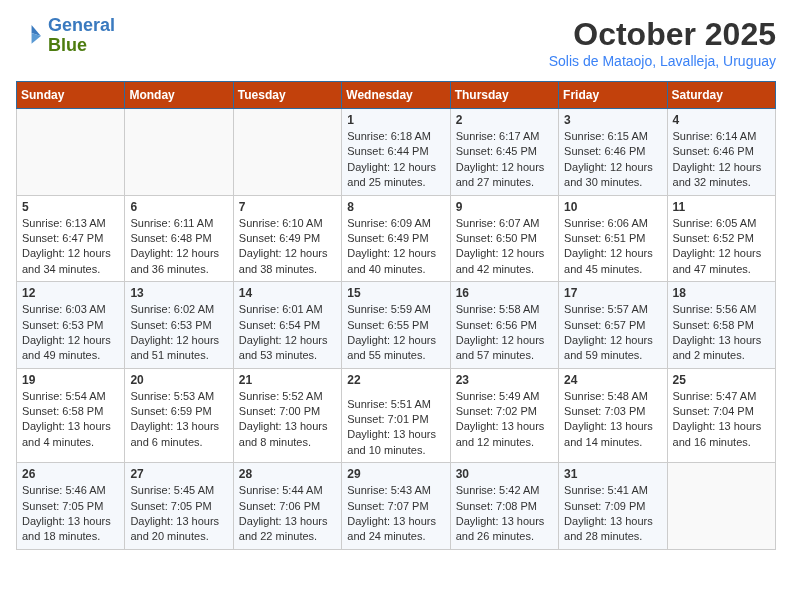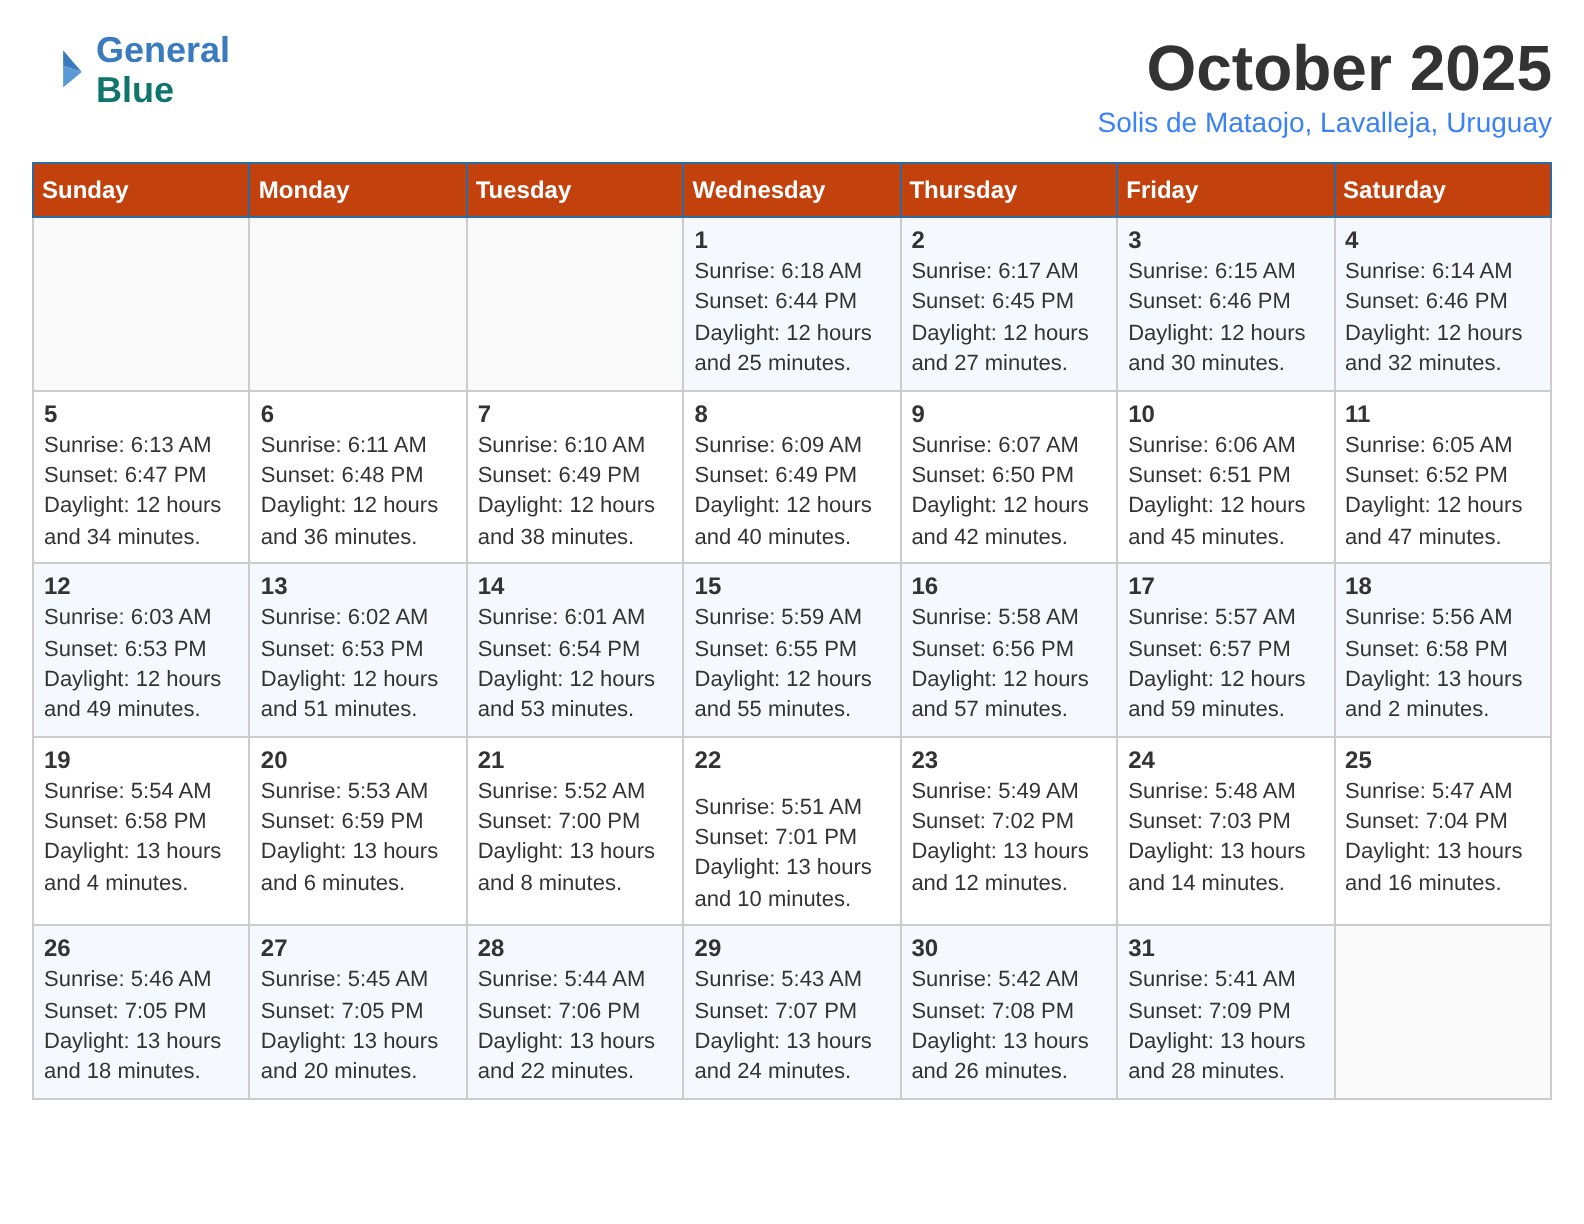--- a/index.html
+++ b/index.html
@@ -94,21 +94,21 @@
 <body>
 
 <div class="header">
   <div class="logo">
     <svg class="logo-icon" viewBox="0 0 36 36">
       <polygon points="20,4 32,18 20,14" fill="#3a7abf"></polygon>
       <polygon points="20,14 32,18 20,28" fill="#5a9ad4"></polygon>
     </svg>
     <div class="logo-text">
       <div><span>General</span></div>
-      <div style="color:#0f766e">Blue</div>
+      <div style="color:#4d7c0f">Blue</div>
     </div>
   </div>
   <div class="title-block">
     <div class="month-title">October 2025</div>
     <div class="subtitle">Solis de Mataojo, Lavalleja, Uruguay</div>
   </div>
 </div>
 
 <table>
   <thead>

